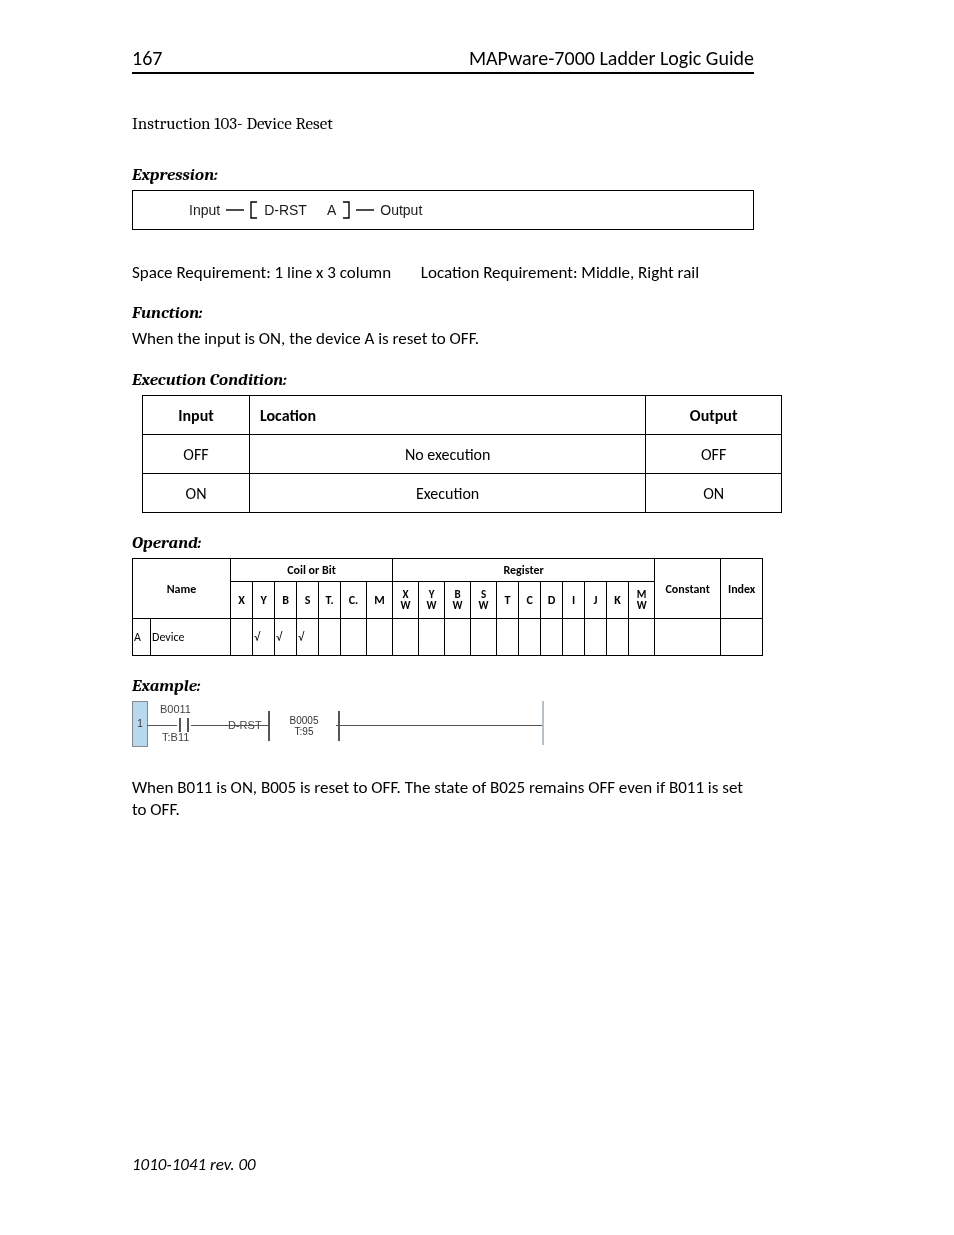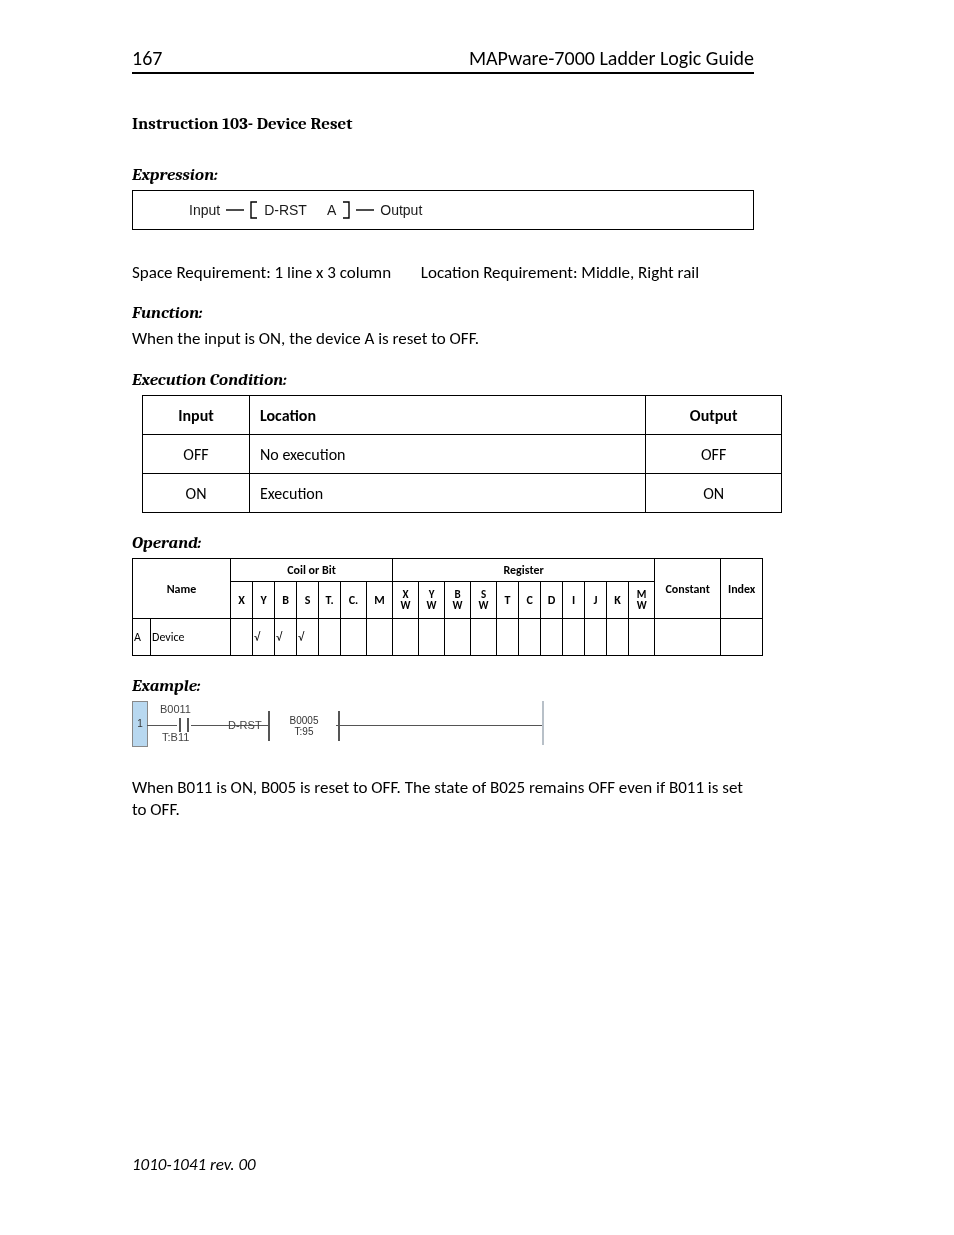--- a/index.html
+++ b/index.html
@@ -22,21 +22,21 @@
     justify-content: space-between;
     align-items: baseline;
     border-bottom: 2px solid #000;
     padding-bottom: 2px;
     margin-bottom: 40px;
   }
   .page-num { font-size: 20px; }
   .doc-title { font-size: 20px; }
   .section-title {
     font-family: Cambria, Georgia, serif;
-    font-weight: bold;
+    font-weight: normal;
     font-size: 17px;
     margin-bottom: 32px;
   }
   .sub-head {
     font-family: Cambria, Georgia, serif;
     font-weight: bold;
     font-style: italic;
     font-size: 17px;
     margin-top: 20px;
     margin-bottom: 6px;
@@ -64,21 +64,21 @@
     margin-left: 10px;
   }
   table.exec th, table.exec td {
     border: 1px solid #000;
     font-size: 16px;
     padding: 8px 10px;
     height: 22px;
   }
   table.exec th { font-weight: bold; text-align: center; }
   table.exec td.center { text-align: center; }
-  table.exec td.left { text-align: left; }
+  table.exec td.left { text-align: center; }
   table.exec .col-in { width: 90px; }
   table.exec .col-op { width: 400px; }
   table.exec .col-out { width: 120px; }
 
   table.operand {
     border-collapse: collapse;
     width: 100%;
     margin-top: 2px;
     font-size: 12px;
     table-layout: fixed;

